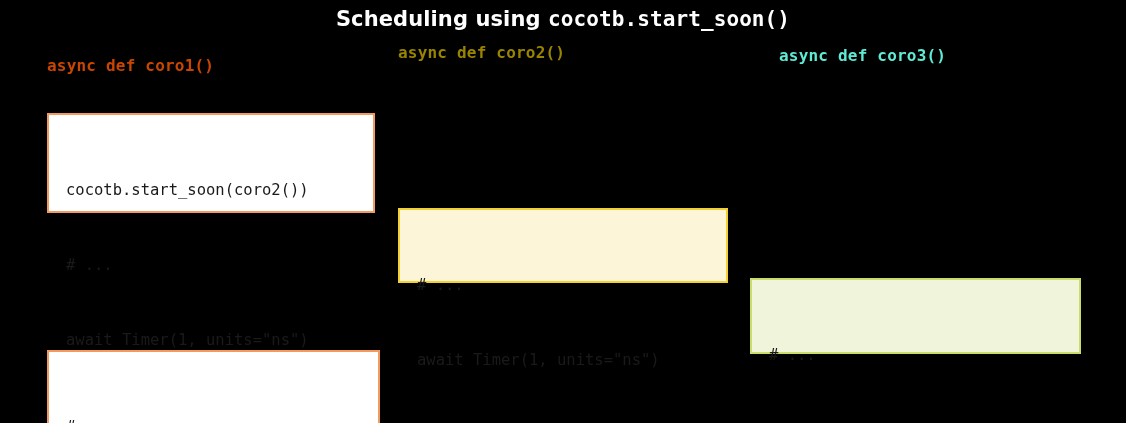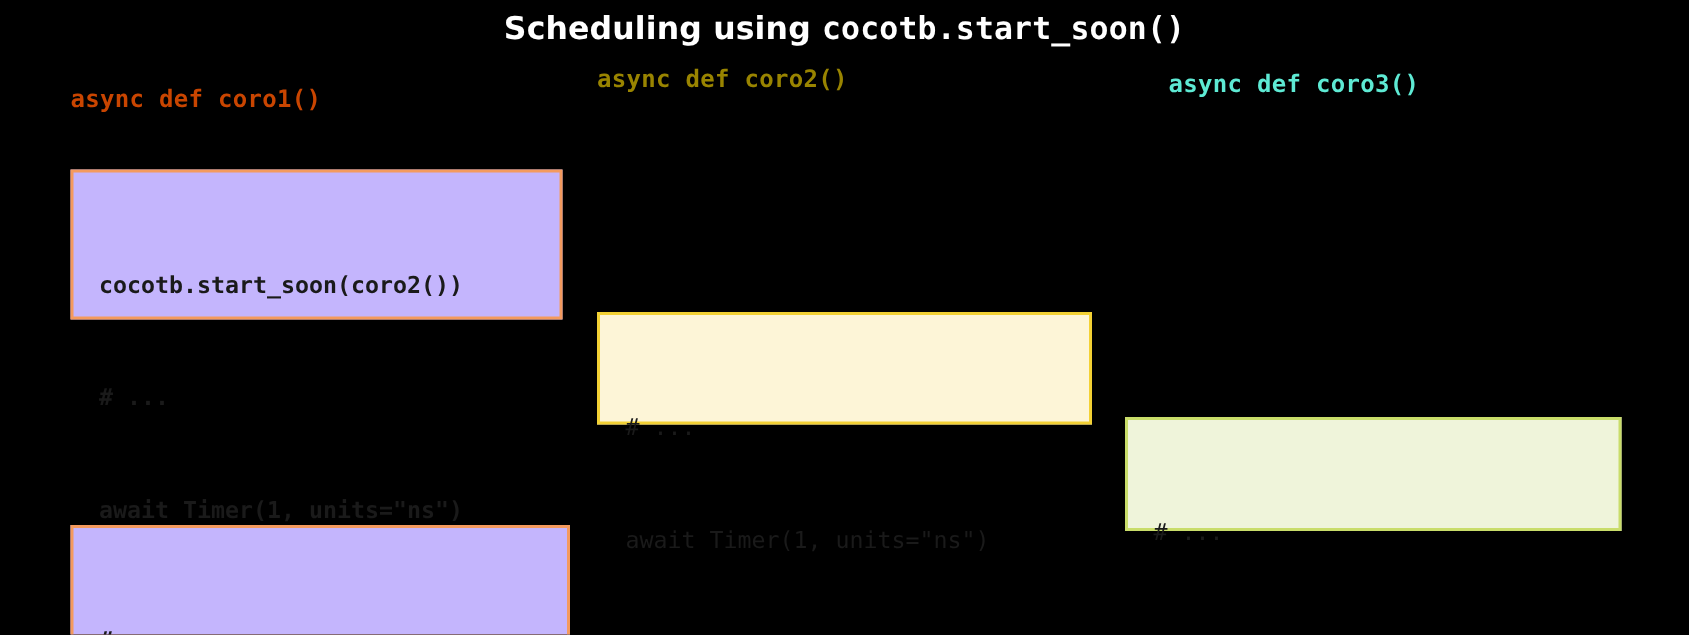--- a/index.html
+++ b/index.html
@@ -56,21 +56,21 @@
     border-width: 2px;
     font-family: "DejaVu Sans Mono", monospace;
     font-size: 15.5px;
     line-height: 25px;
     color: #1a1a1a;
     white-space: pre;
     padding: 13px 16px 13px 17px;
   }
   .code-box .line { display: block; }
 
-  .box-orange { background: #c4b5fd; border-color: #f49a5e; font-weight: bold; }
+  .box-orange { background: #ffffff; border-color: #f49a5e; }
   .box-yellow { background: #fdf5d7; border-color: #f3d134; }
   .box-green  { background: #eff4da; border-color: #c9dd6a; }
 
   #box-coro1-a { left: 47px;  top: 113px; width: 328px; height: 100px; }
   #box-coro2-a { left: 398px; top: 208px; width: 330px; height: 75px; }
   #box-coro3-a { left: 750px; top: 278px; width: 331px; height: 76px; }
   #box-coro1-b { left: 47px;  top: 350px; width: 333px; height: 75px; }
 </style>
 </head>
 <body>

